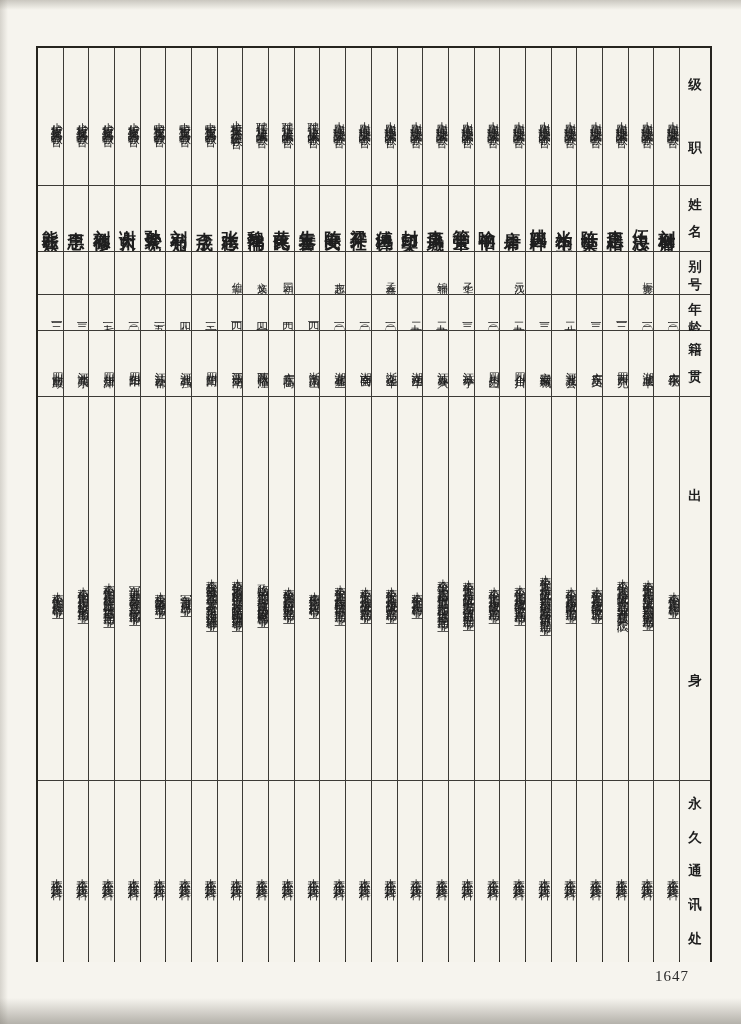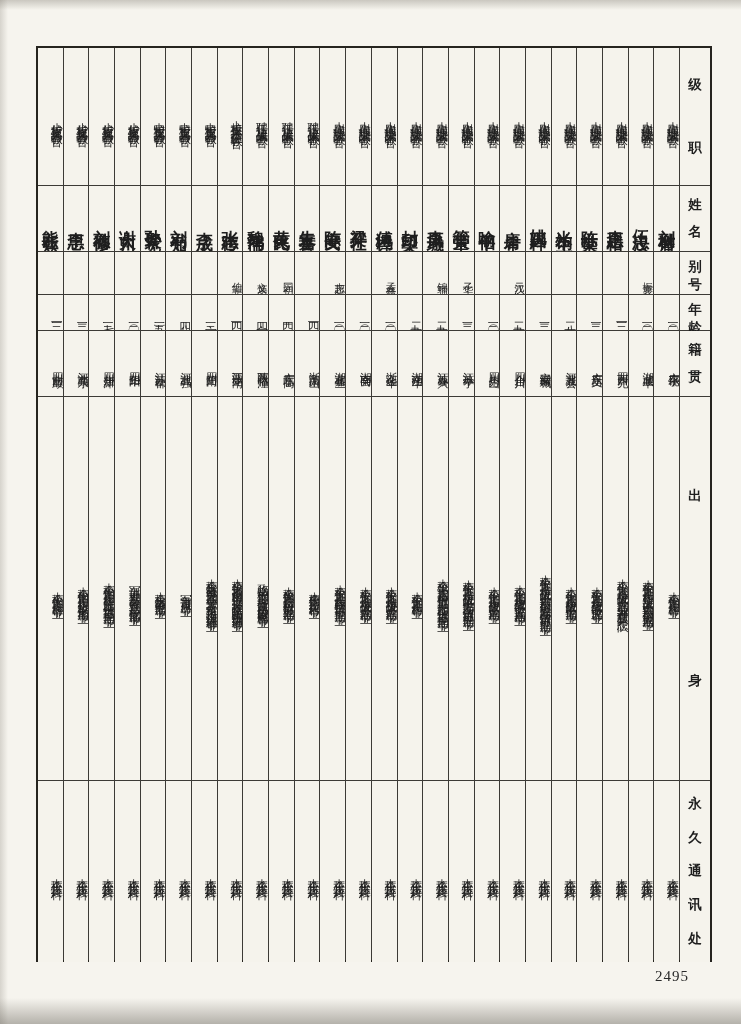--- a/index.html
+++ b/index.html
@@ -272,16 +272,16 @@
       <div class="cell vtext c-contact">本校步兵科</div>
       <div class="c-head">
         <span>永</span>
         <span>久</span>
         <span>通</span>
         <span>讯</span>
         <span>处</span>
       </div>
     </div>
 
-  <div class="page-number">2495</div>
+  <div class="page-number">1647</div>
 
   <div class="edge-bottom"></div>
 </div>
 
 </body></html>

